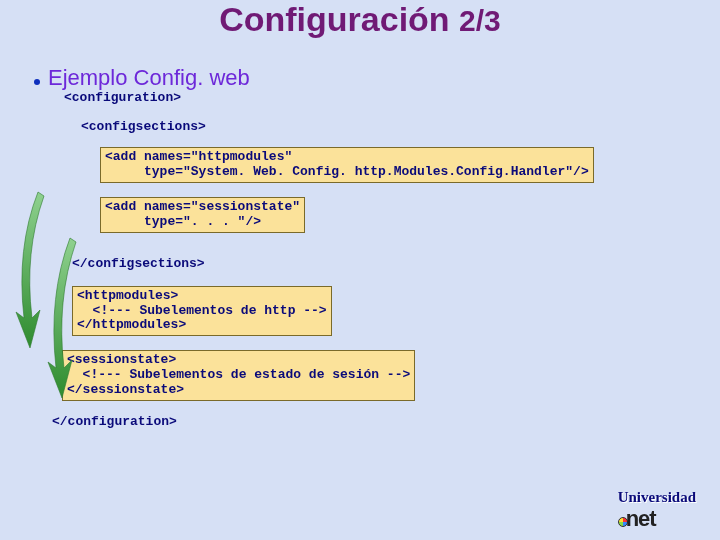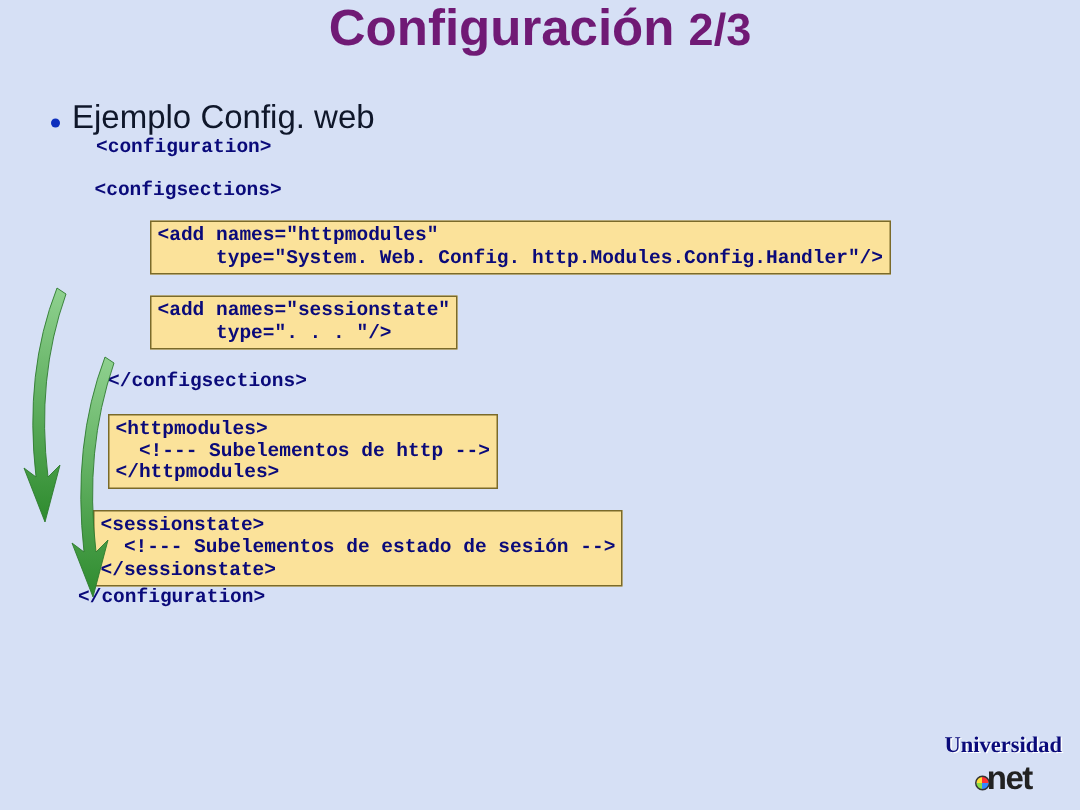--- a/index.html
+++ b/index.html
@@ -28,64 +28,64 @@
   }
   .bullet-dot {
     width: 6px;
     height: 6px;
     border-radius: 50%;
     background: #0d2fbd;
     margin-top: 12px;
   }
   .bullet-text {
     font-size: 22px;
-    color: #0f172a;
+    color: #6d28d9;
   }
   .code-area {
     position: relative;
     margin: 0 0 0 52px;
     font-family: "Courier New", monospace;
     font-weight: bold;
     font-size: 13px;
     color: #0a0a7a;
     line-height: 1.15;
   }
   .cfg-top { margin-left: 12px; }
-  .cfg-sec { margin-left: 11px; margin-top: 14px; }
+  .cfg-sec { margin-left: 29px; margin-top: 14px; }
   .box1, .box2, .box3, .box4 {
     background: #fbe29a;
     border: 1px solid #7a6a2a;
     position: relative;
     padding: 2px 4px;
     display: inline-block;
     white-space: pre;
   }
   .box1 { margin-left: 48px; margin-top: 12px; }
   .box2 { margin-left: 48px; margin-top: 14px; }
-  .cfg-sec-close { margin-left: 20px; margin-top: 14px; }
+  .cfg-sec-close { margin-left: 20px; margin-top: 24px; }
   .box3 { margin-left: 20px; margin-top: 14px; }
   .box4 { margin-left: 10px; margin-top: 14px; }
-  .cfg-bot { margin-left: 0; }
+  .cfg-bot { margin-left: 0; margin-top: 14px; }
 
   
   .arrow {
     position: absolute;
     width: 32px;
     pointer-events: none;
   }
   .arrow svg { display: block; }
   .arrow1 { left: 14px; top: 188px; height: 162px; }
   .arrow2 { left: 46px; top: 234px; height: 166px; }
 
   
   .logo {
     position: absolute;
-    right: 12px;
+    right: 24px;
     bottom: 8px;
-    text-align: center;
+    text-align: left;
   }
   .logo .u {
     font-family: "Comic Sans MS", cursive;
     font-weight: bold;
     font-size: 15px;
     color: #0a0a7a;
     text-shadow: 1px 1px 0 #fff;
   }
   .logo .net {
     font-family: "Gill Sans", "Segoe UI", sans-serif;

